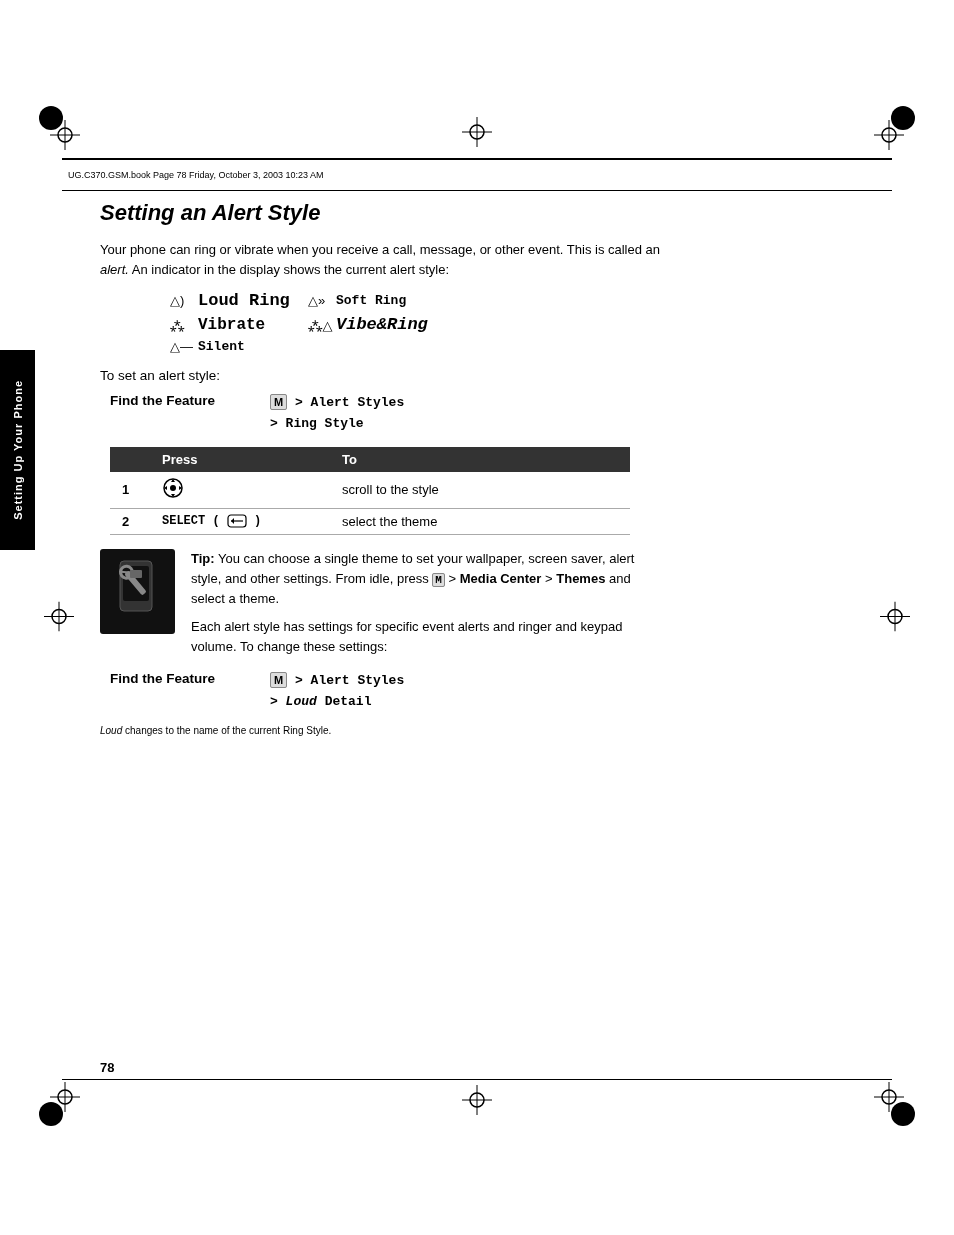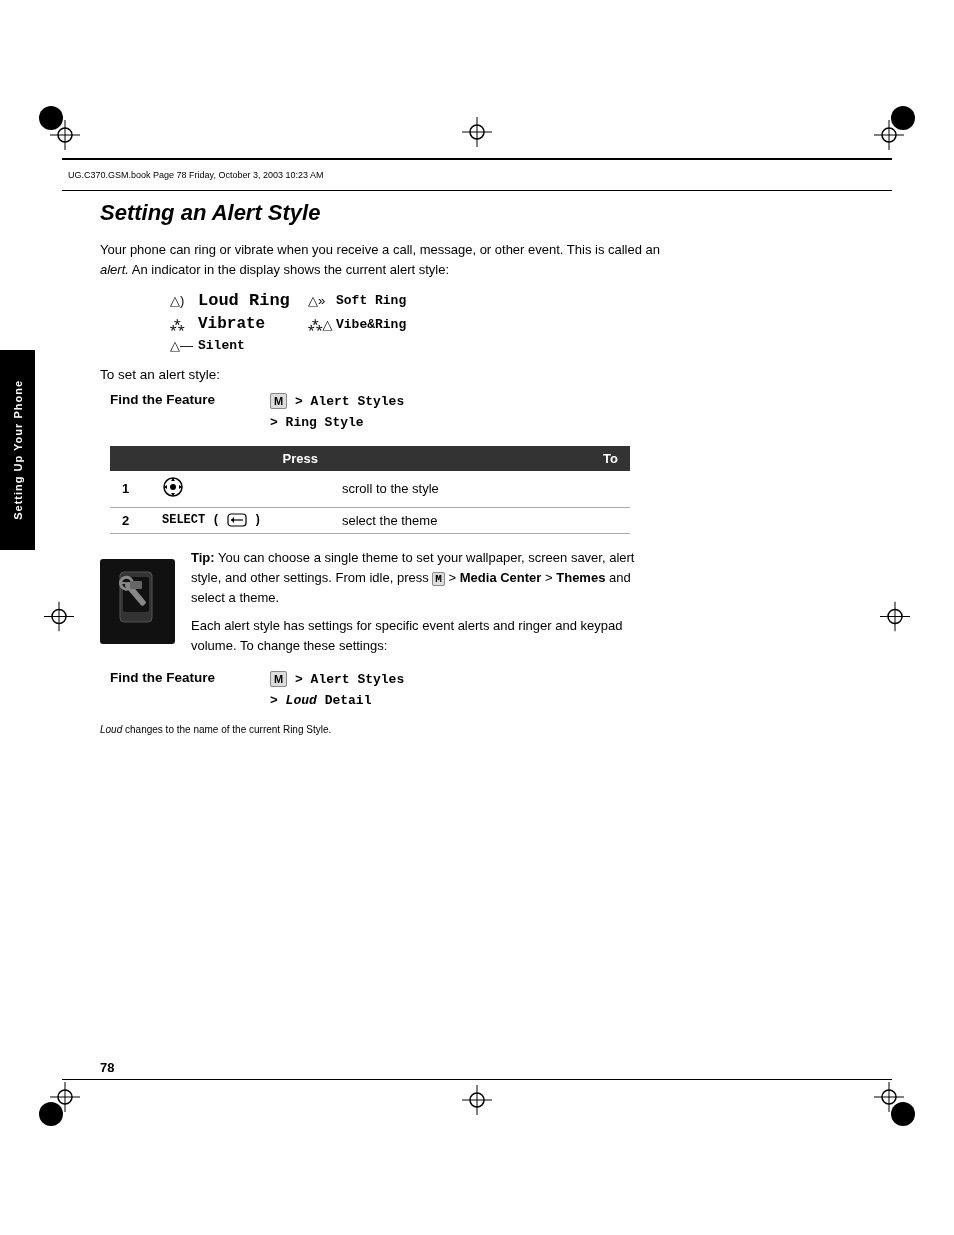--- a/index.html
+++ b/index.html
@@ -73,21 +73,21 @@
       border-collapse: collapse;
     }
     .press-table thead tr {
       background: #333;
       color: #fff;
     }
     .press-table thead th {
       padding: 5px 12px;
       font-size: 13px;
       font-weight: bold;
-      text-align: right;
+      text-align: left;
     }
     .press-table tbody tr {
       border-bottom: 1px solid #aaa;
     }
     .press-table tbody td {
       padding: 5px 12px;
       font-size: 13px;
       vertical-align: middle;
     }
     .press-table tbody td:first-child {
@@ -230,21 +230,21 @@
   <div style="margin:10px 0 14px 70px;display:grid;grid-template-columns:28px 110px 28px 110px;row-gap:5px;align-items:center;">
 
     <span style="font-size:13px;">△)</span>
     <span style="font-size:17px;font-weight:bold;font-family:'Courier New',monospace;">Loud Ring</span>
     <span style="font-size:13px;">△»</span>
     <span style="font-size:13px;font-weight:bold;font-family:'Courier New',monospace;">Soft Ring</span>
 
     <span style="font-size:13px;">⁂</span>
     <span style="font-size:16px;font-weight:bold;font-family:'Courier New',monospace;">Vibrate</span>
     <span style="font-size:13px;">⁂△</span>
-    <span style="font-size:13px;font-weight:bold;font-family:'Courier New',monospace;">Vibe&amp;Ring</span>
+    <span style="font-size:17px;font-weight:bold;font-family:'Courier New',monospace;font-style:italic;">Vibe&amp;Ring</span>
 
     <span style="font-size:13px;">△—</span>
     <span style="font-size:13px;font-weight:bold;font-family:'Courier New',monospace;">Silent</span>
     <span></span>
     <span></span>
   </div>
 
   <p class="instruction-text">To set an alert style:</p>
 
   <div class="find-feature">
@@ -289,21 +289,21 @@
             <line x1="4" y1="7" x2="16" y2="7" stroke="#000" stroke-width="1.2"></line>
             <polygon points="4,7 7,4 7,10" fill="#000"></polygon>
           </svg>
           )
         </td>
         <td>select the theme</td>
       </tr>
     </tbody>
   </table>
 
-  <div style="display:flex;align-items:center;margin-bottom:14px;">
+  <div style="display:flex;align-items:flex-start;margin-bottom:14px;">
 
     <div style="width:75px;height:85px;background:#111;border-radius:3px;margin-right:16px;flex-shrink:0;display:flex;align-items:center;justify-content:center;">
       <svg width="55" height="70" viewBox="0 0 55 70">
 
         <rect x="10" y="5" width="32" height="50" rx="4" fill="#333" stroke="#555" stroke-width="1"></rect>
         <rect x="13" y="10" width="26" height="35" rx="2" fill="#111"></rect>
 
         <g transform="translate(28,30) rotate(-40)">
           <rect x="-3" y="-18" width="6" height="28" rx="2" fill="#888"></rect>
           <circle cx="0" cy="-18" r="6" fill="none" stroke="#888" stroke-width="3"></circle>

